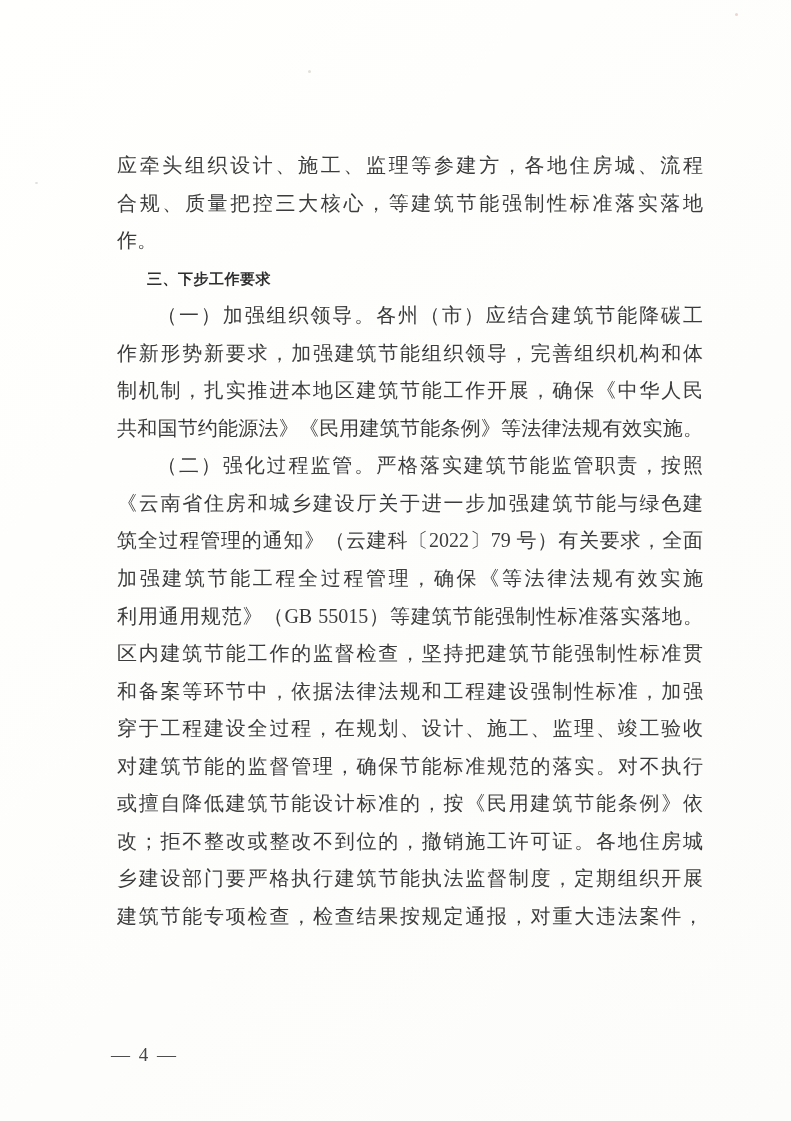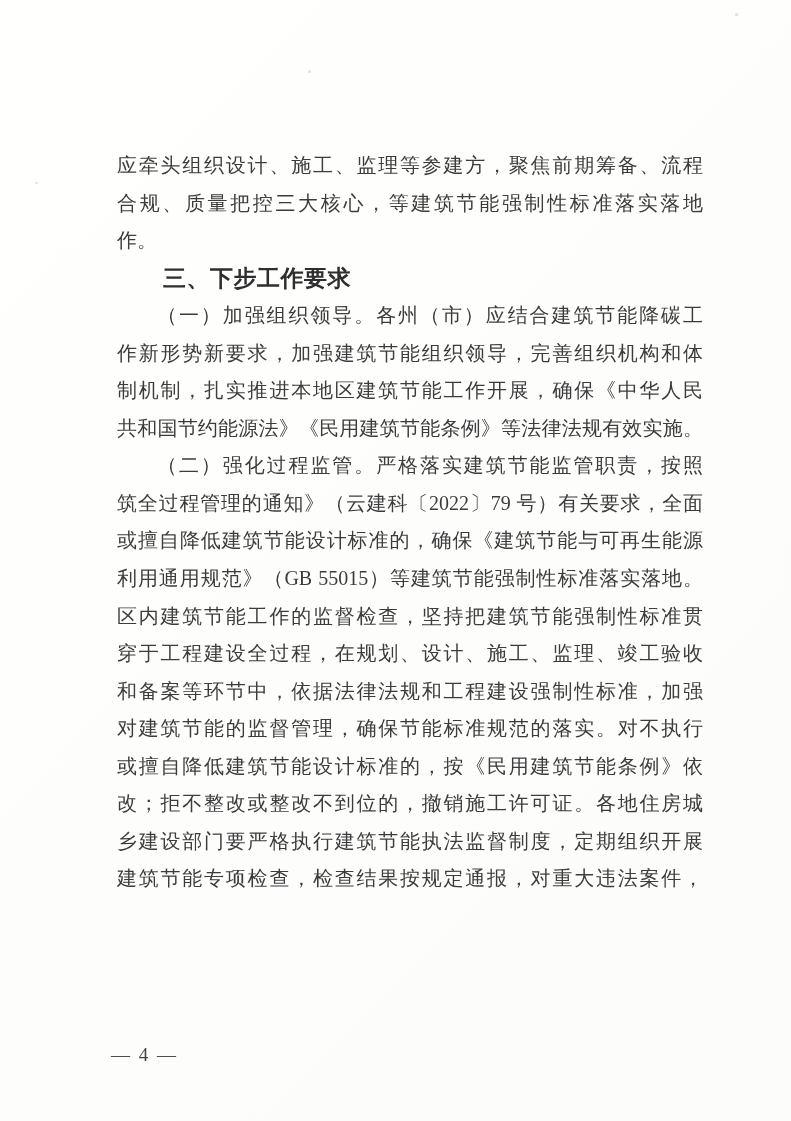--- a/index.html
+++ b/index.html
@@ -41,21 +41,21 @@
     text-justify: inter-character;
     overflow: hidden;
   }
   .indent {
     text-indent: 2em;
   }
   .heading {
     font-family: "Liberation Sans", sans-serif;
     font-weight: bold;
     color: #2e2e2e;
-    font-size: 23px;
+    font-size: 15px;
     letter-spacing: 0.5px;
   }
   .page-number {
     position: absolute;
     left: 111px;
     top: 1043px;
     font-size: 19px;
     line-height: 24px;
     color: #454545;
     letter-spacing: 2px;
@@ -70,35 +70,36 @@
   .speck.s1 { left: 308px; top: 70px;  width: 3px; height: 3px; background: rgba(180,170,150,.35); }
   .speck.s2 { left: 35px;  top: 182px; width: 3px; height: 2px; background: rgba(150,150,150,.3); }
   .speck.s3 { left: 735px; top: 13px;  width: 3px; height: 3px; background: rgba(200,120,110,.3); }
 </style>
 </head>
 <body>
 
 <div class="page">
 
   <div class="text-block">
-    <div class="line just">应牵头组织设计、施工、监理等参建方，聚焦前期筹备、流程</div>
+    <div class="line just">应牵头组织设计、施工、监理等参建方，各地住房城、流程</div>
     <div class="line just">合规、质量把控三大核心，等建筑节能强制性标准落实落地</div>
     <div class="line">作。</div>
     <div class="line heading indent">三、下步工作要求</div>
     <div class="line just indent">（一）加强组织领导。各州（市）应结合建筑节能降碳工</div>
     <div class="line just">作新形势新要求，加强建筑节能组织领导，完善组织机构和体</div>
     <div class="line just">制机制，扎实推进本地区建筑节能工作开展，确保《中华人民</div>
     <div class="line just">共和国节约能源法》《民用建筑节能条例》等法律法规有效实施。</div>
     <div class="line just indent">（二）强化过程监管。严格落实建筑节能监管职责，按照</div>
+    <div class="line just">《云南省住房和城乡建设厅关于进一步加强建筑节能与绿色建</div>
     <div class="line just">筑全过程管理的通知》（云建科〔2022〕79 号）有关要求，全面</div>
-    <div class="line just">或擅自降低建筑节能设计标准的，确保《建筑节能与可再生能源</div>
+    <div class="line just">加强建筑节能工程全过程管理，确保《等法律法规有效实施</div>
     <div class="line just">利用通用规范》（GB 55015）等建筑节能强制性标准落实落地。</div>
     <div class="line just">区内建筑节能工作的监督检查，坚持把建筑节能强制性标准贯</div>
+    <div class="line just">和备案等环节中，依据法律法规和工程建设强制性标准，加强</div>
     <div class="line just">穿于工程建设全过程，在规划、设计、施工、监理、竣工验收</div>
-    <div class="line just">和备案等环节中，依据法律法规和工程建设强制性标准，加强</div>
     <div class="line just">对建筑节能的监督管理，确保节能标准规范的落实。对不执行</div>
     <div class="line just">或擅自降低建筑节能设计标准的，按《民用建筑节能条例》依</div>
     <div class="line just">改；拒不整改或整改不到位的，撤销施工许可证。各地住房城</div>
     <div class="line just">乡建设部门要严格执行建筑节能执法监督制度，定期组织开展</div>
     <div class="line just">建筑节能专项检查，检查结果按规定通报，对重大违法案件，</div>
   </div>
 
   <div class="page-number">— 4 —</div>
 
   <span class="speck s1"></span>

